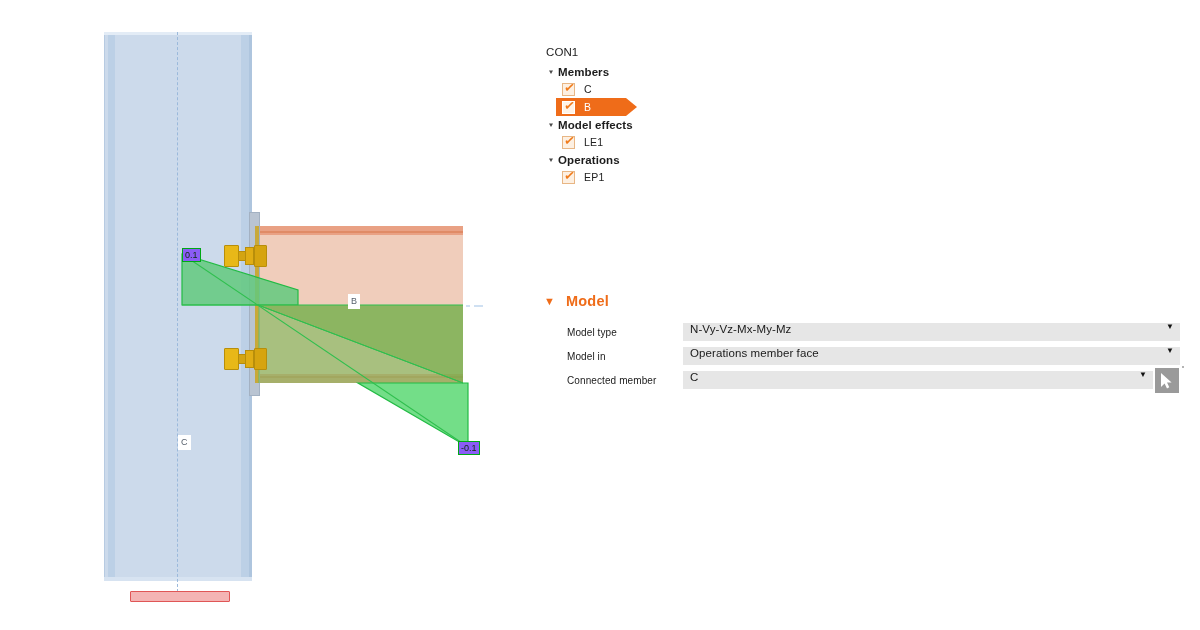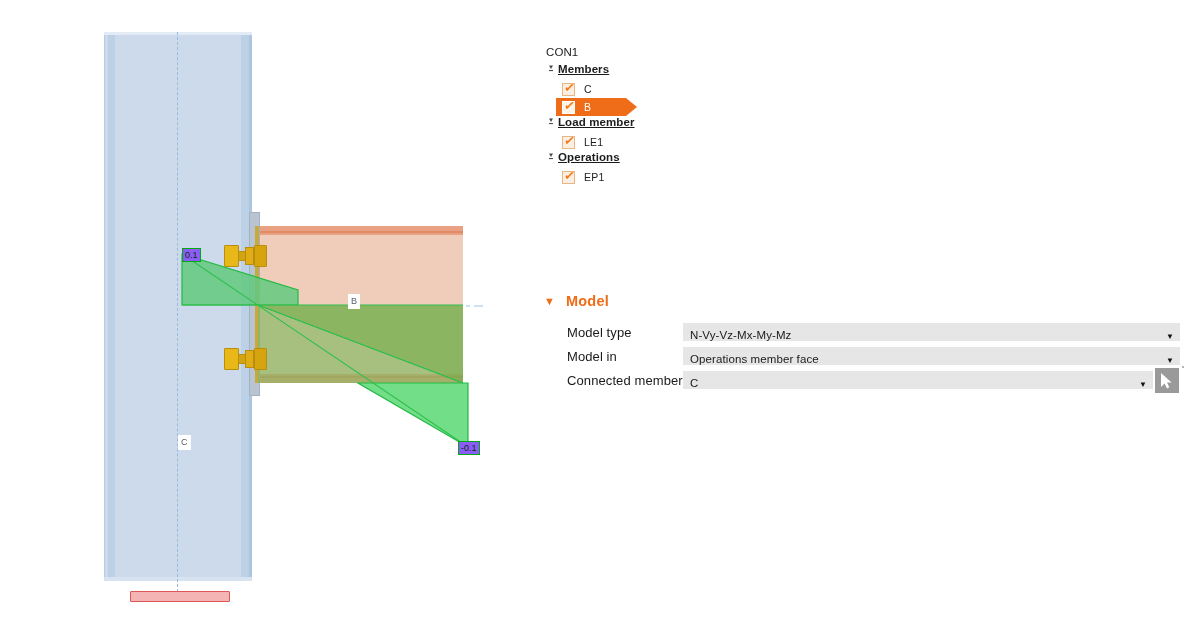--- a/index.html
+++ b/index.html
@@ -205,23 +205,23 @@
     width: 230px;
   }
   .tree-root {
     font-size: 11.5px;
     color: #222;
     padding: 0 0 5px 6px;
     letter-spacing: .1px;
   }
   .tree-group {
     display: flex;
+    align-items: center;
     height: 17px;
     padding-left: 4px;
-    text-decoration: underline;
   }
   .tree-arrow {
     width: 14px;
     font-size: 8px;
     color: #4a4a4a;
     line-height: 1;
     text-align: center;
     transform: scaleY(0.85);
   }
   .tree-group-label {
@@ -311,32 +311,32 @@
     letter-spacing: .2px;
   }
   .prop-row {
     display: flex;
     align-items: center;
     height: 24px;
   }
   .prop-label {
     width: 143px;
     padding-left: 27px;
-    font-size: 13px;
+    font-size: 10px;
     color: #1a1a1a;
     box-sizing: border-box;
     letter-spacing: .1px;
   }
   .prop-field {
     position: relative;
     flex: 1 1 auto;
     height: 18px;
     background: #e6e6e6;
     display: flex;
-    align-items: flex-end;
+    align-items: flex-start;
     box-sizing: border-box;
   }
   .prop-value {
     flex: 1 1 auto;
     padding-left: 7px;
     font-size: 11.5px;
     color: #1a1a1a;
     letter-spacing: .1px;
     white-space: nowrap;
     overflow: hidden;
@@ -446,21 +446,21 @@
     <span class="sel-bg"></span>
     <span class="sel-arrow"></span>
     <span class="chk">
         <span class="chk-mark">✓</span>
       </span>
     <span class="tree-leaf-label">B</span>
   </div>
 
   <div class="tree-group">
     <span class="tree-arrow">▾</span>
-    <span class="tree-group-label">Load member</span>
+    <span class="tree-group-label">Model effects</span>
   </div>
   <div class="tree-leaf">
     <span class="chk">
         <span class="chk-mark">✓</span>
       </span>
     <span class="tree-leaf-label">LE1</span>
   </div>
 
   <div class="tree-group">
     <span class="tree-arrow">▾</span>

